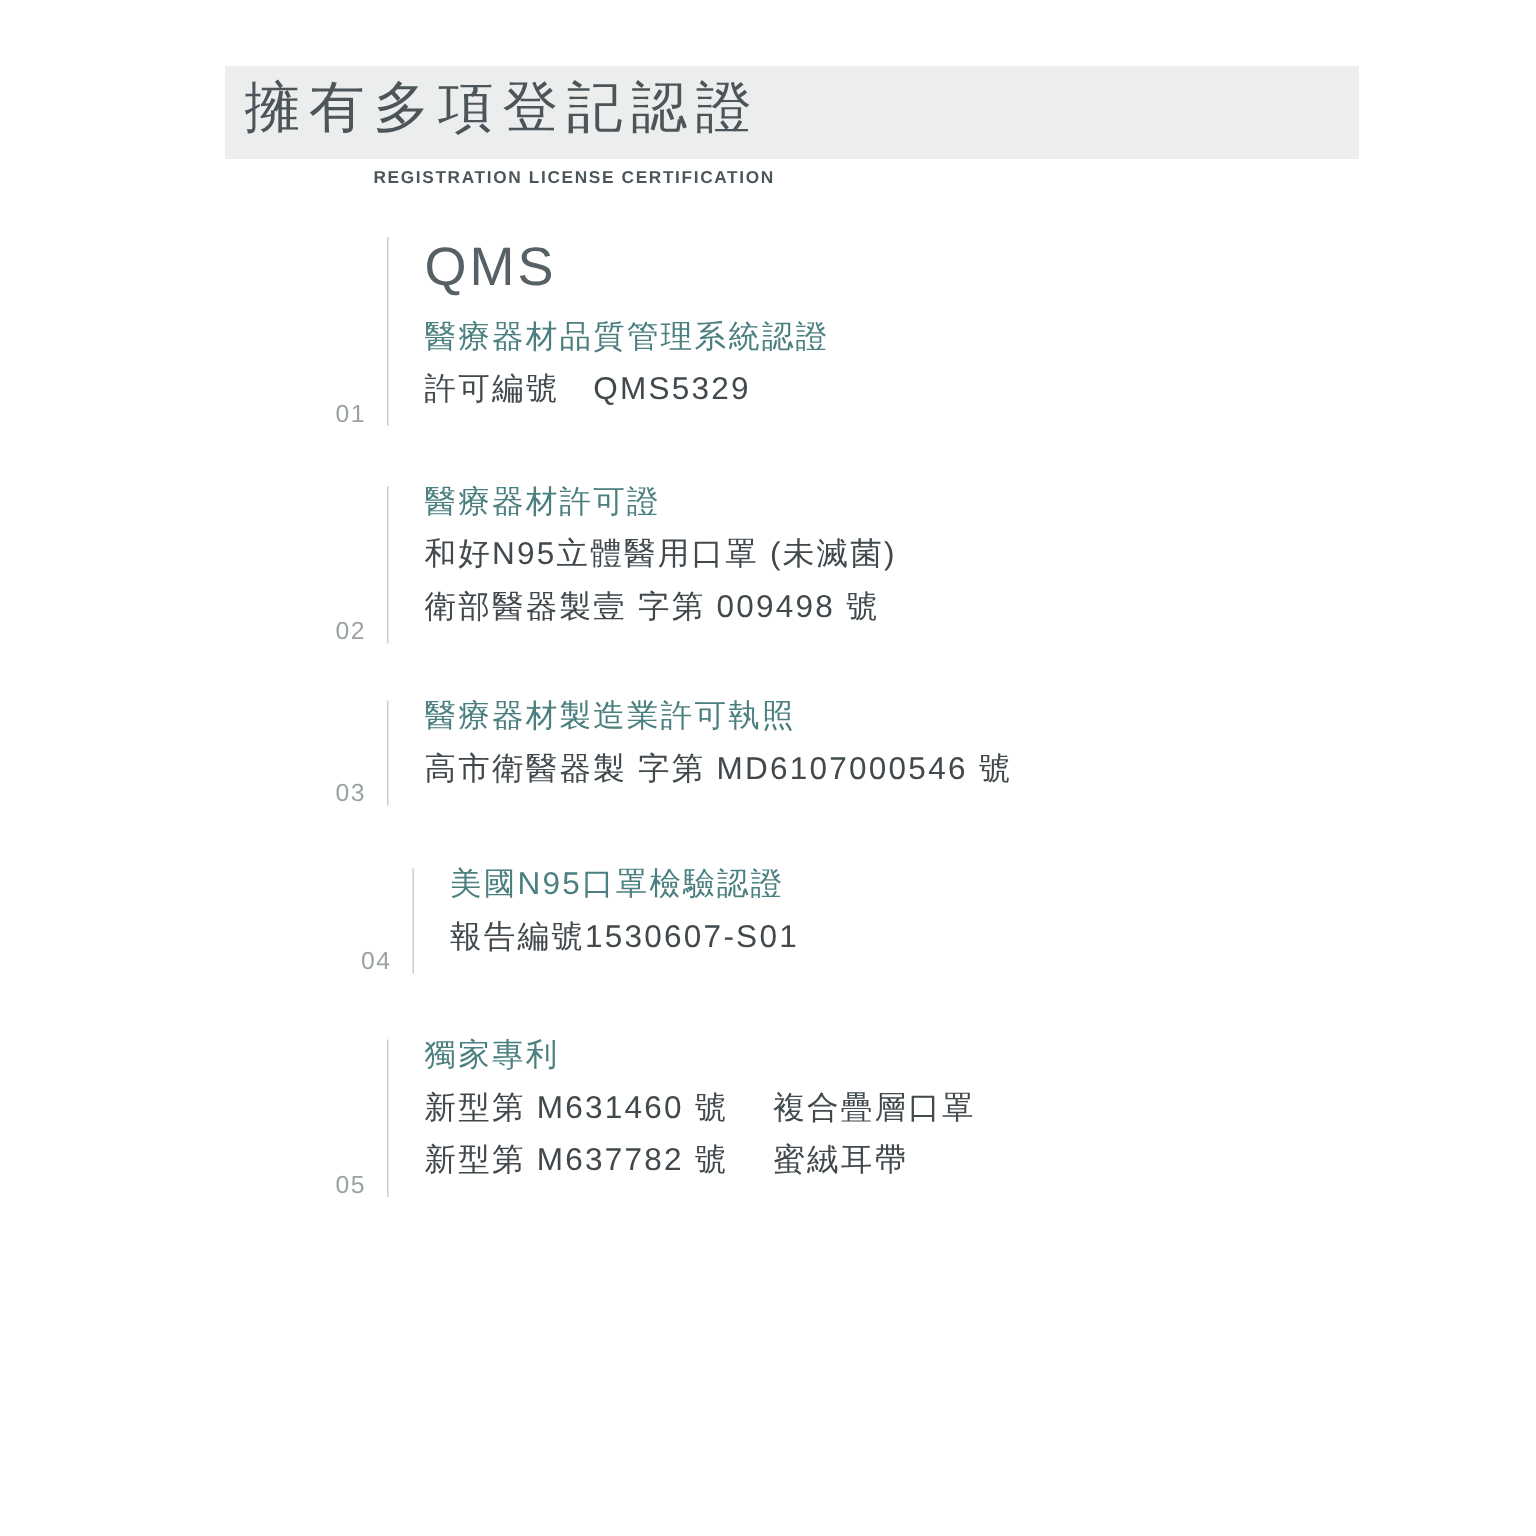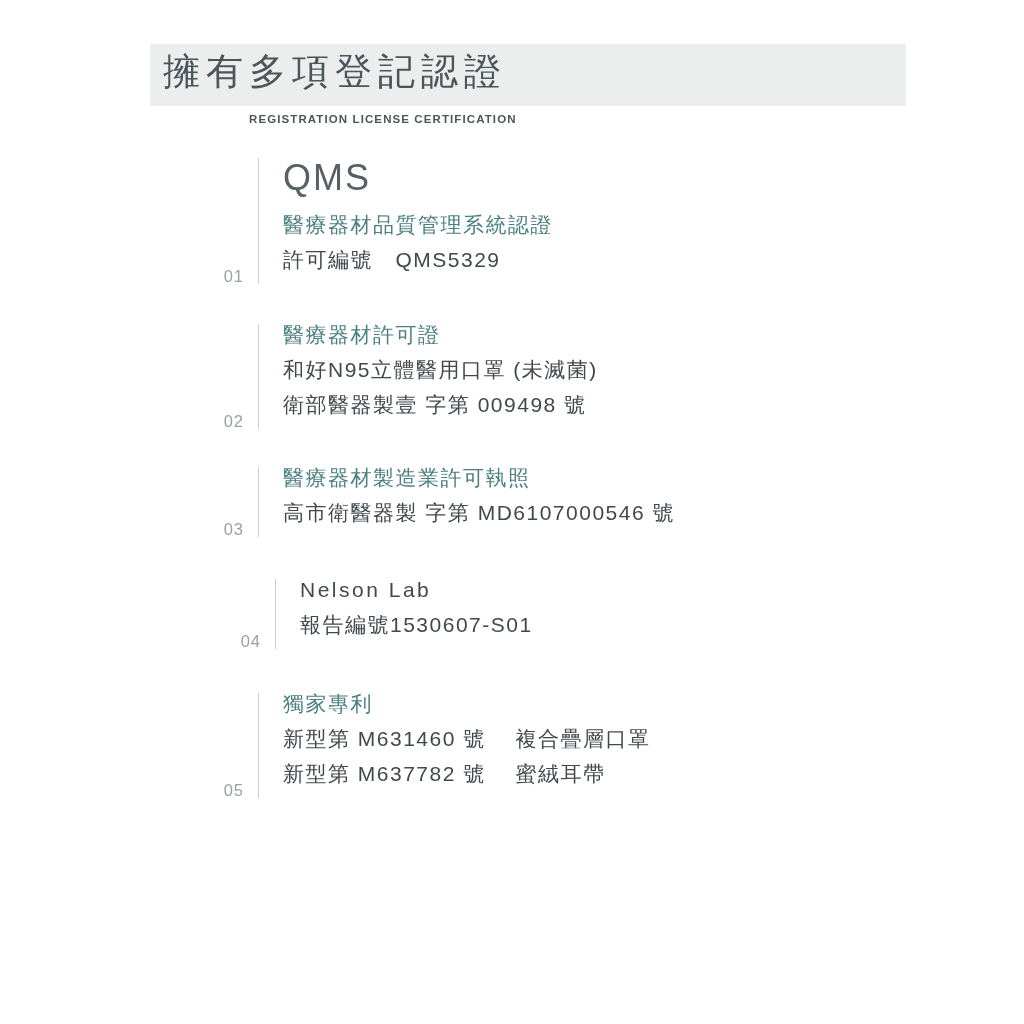--- a/index.html
+++ b/index.html
@@ -152,21 +152,21 @@
       <div class="item-num">03</div>
       <div class="item-body">
         <div class="line heading">醫療器材製造業許可執照</div>
         <div class="line detail">高市衛醫器製 字第 MD6107000546 號</div>
       </div>
     </div>
 
     <div class="item item-4">
       <div class="item-num">04</div>
       <div class="item-body">
-        <div class="line detail-latin">Nelson Lab</div>
+        <div class="line heading">美國N95口罩檢驗認證</div>
         <div class="line detail">報告編號1530607-S01</div>
       </div>
     </div>
 
     <div class="item item-5">
       <div class="item-num">05</div>
       <div class="item-body">
         <div class="line heading">獨家專利</div>
         <div class="line detail">新型第 M631460 號　 複合疊層口罩</div>
         <div class="line detail">新型第 M637782 號　 蜜絨耳帶</div>

